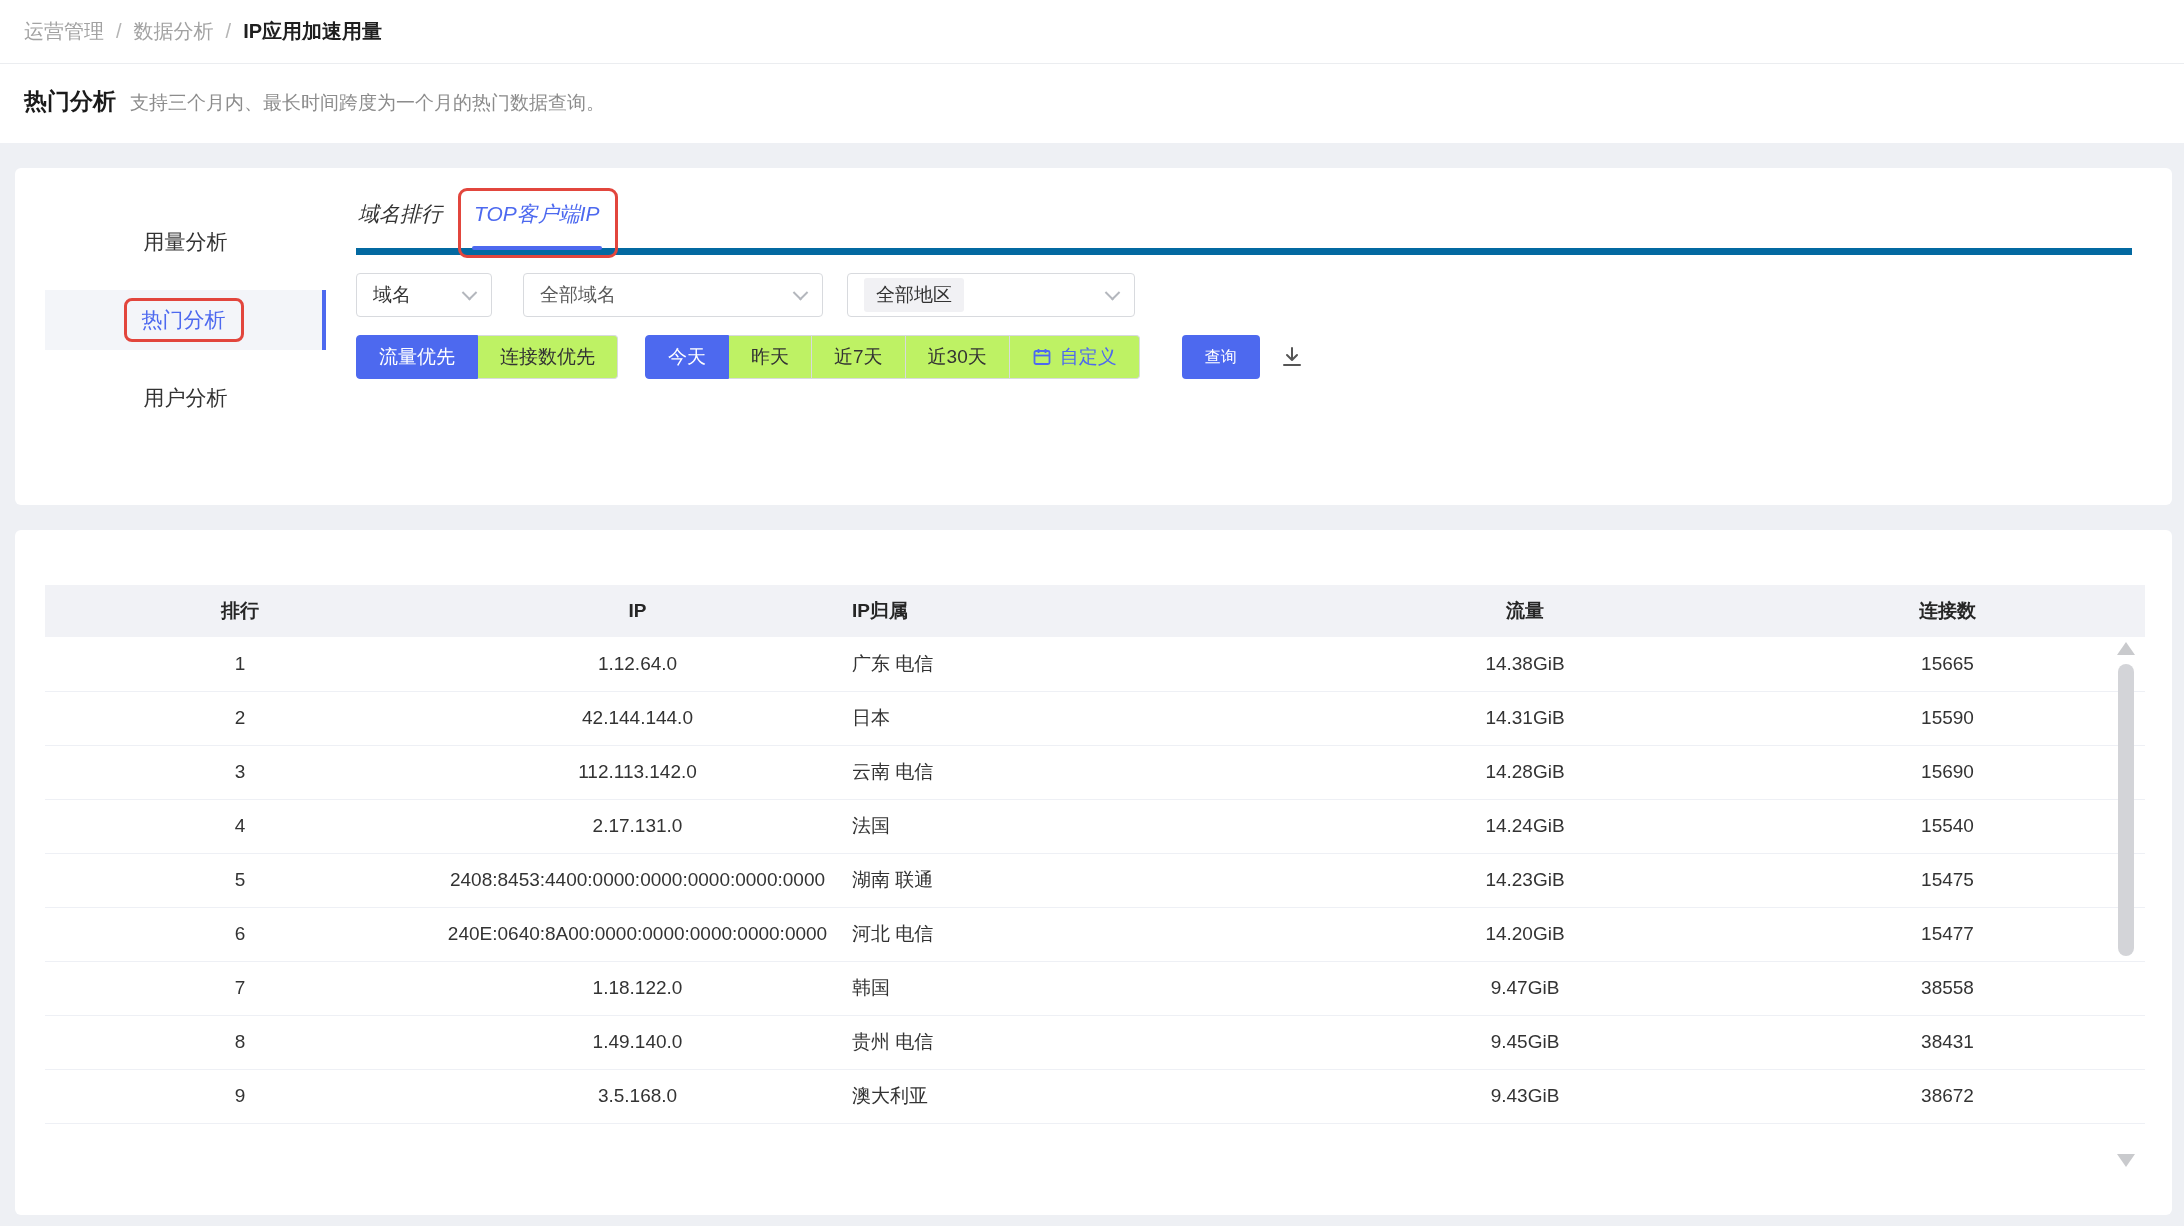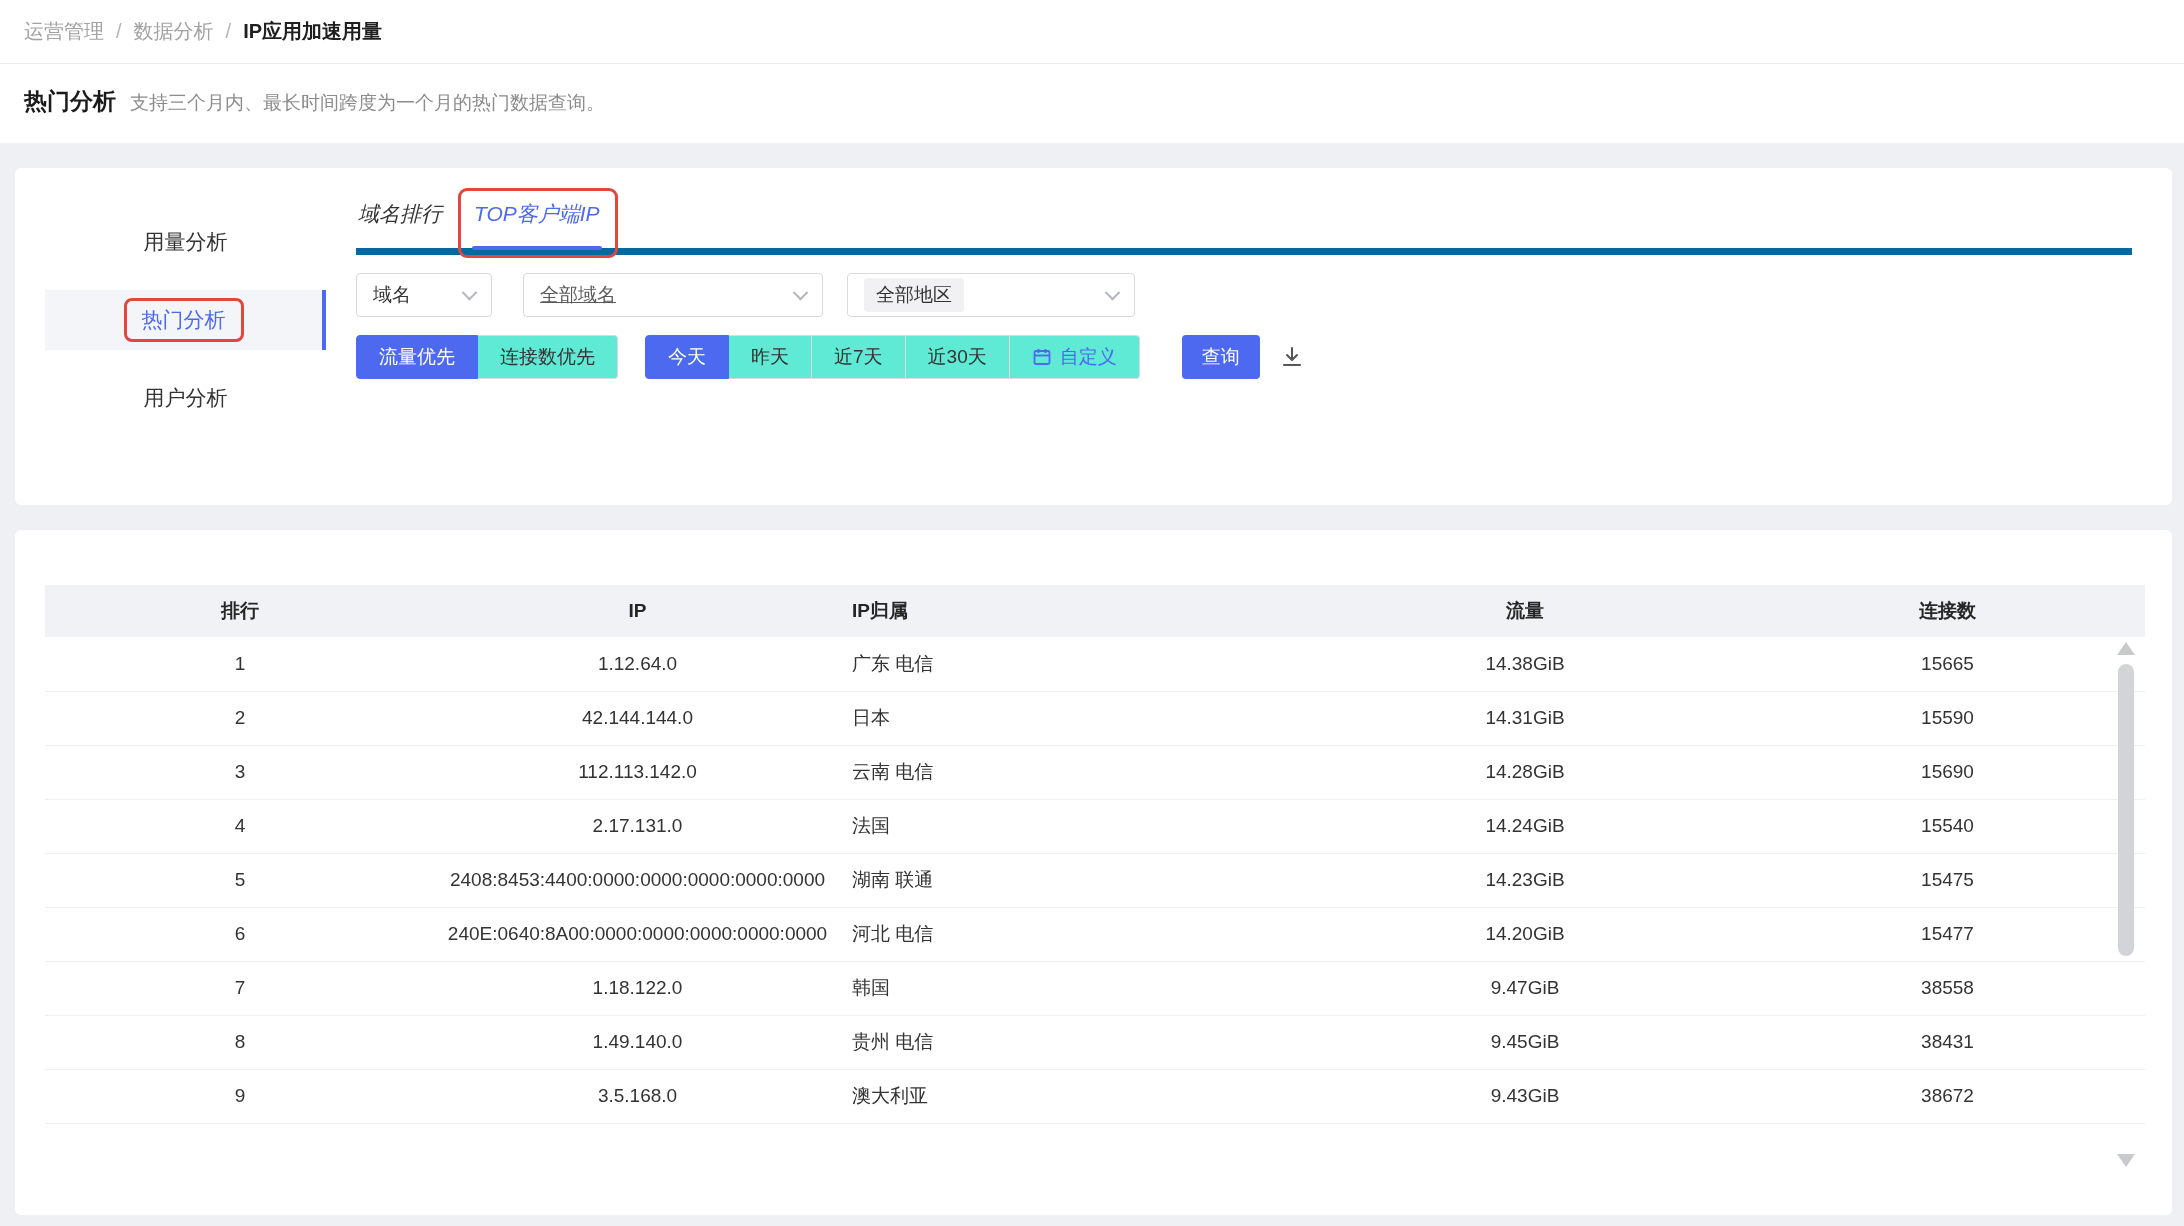--- a/index.html
+++ b/index.html
@@ -66,41 +66,41 @@
   .filter-row{display:flex;align-items:center;margin-top:18px;}
   .select{
     height:44px;border:1px solid var(--border);border-radius:4px;background:#fff;
     display:flex;align-items:center;padding:0 16px;font-size:19px;cursor:pointer;position:relative;
   }
   .select .chev{
     width:11px;height:11px;border-right:2px solid #b4b7bd;border-bottom:2px solid #b4b7bd;
     transform:rotate(45deg) translate(-2px,-2px);margin-left:auto;
   }
   .sel-dimension{width:136px;margin-right:31px;}
-  .sel-domain{width:300px;margin-right:24px;color:#5a5a5a;text-decoration:underline;}
+  .sel-domain{width:300px;margin-right:24px;color:#5a5a5a;}
   .sel-region{width:288px;}
   .tag{
     background:#f1f1f4;border-radius:3px;padding:4px 12px;font-size:19px;color:#333;
   }
   .btn-group{display:flex;}
   .seg{
-    height:44px;background:#5eead4;border:1px solid var(--border);border-left:none;
+    height:44px;background:#bef264;border:1px solid var(--border);border-left:none;
     display:flex;align-items:center;justify-content:center;font-size:19px;color:#333;
     padding:0 22px;cursor:pointer;white-space:nowrap;
   }
   .seg:first-child{border-left:1px solid var(--border);border-radius:4px 0 0 4px;}
   .seg:last-child{border-radius:0 4px 4px 0;}
   .seg.active{background:var(--accent);border-color:var(--accent);color:#fff;}
   .seg.link{color:var(--accent);}
   .seg .cal{margin-right:8px;display:inline-flex;}
   .sort-group{margin-right:27px;}
   .time-group{margin-right:42px;}
   .btn-primary{
     height:44px;width:78px;background:var(--accent);color:#fff;border:none;border-radius:4px;
-    font-size:19px;cursor:pointer;font-family:inherit;
+    font-size:16px;cursor:pointer;font-family:inherit;
   }
   .icon-btn{
     margin-left:20px;background:none;border:none;cursor:pointer;display:flex;align-items:center;
   }
   
   table{width:100%;border-collapse:collapse;table-layout:fixed;}
   thead th{
     background:#f1f2f6;height:52px;font-size:19px;font-weight:700;color:#262626;
   }
   tbody td{

